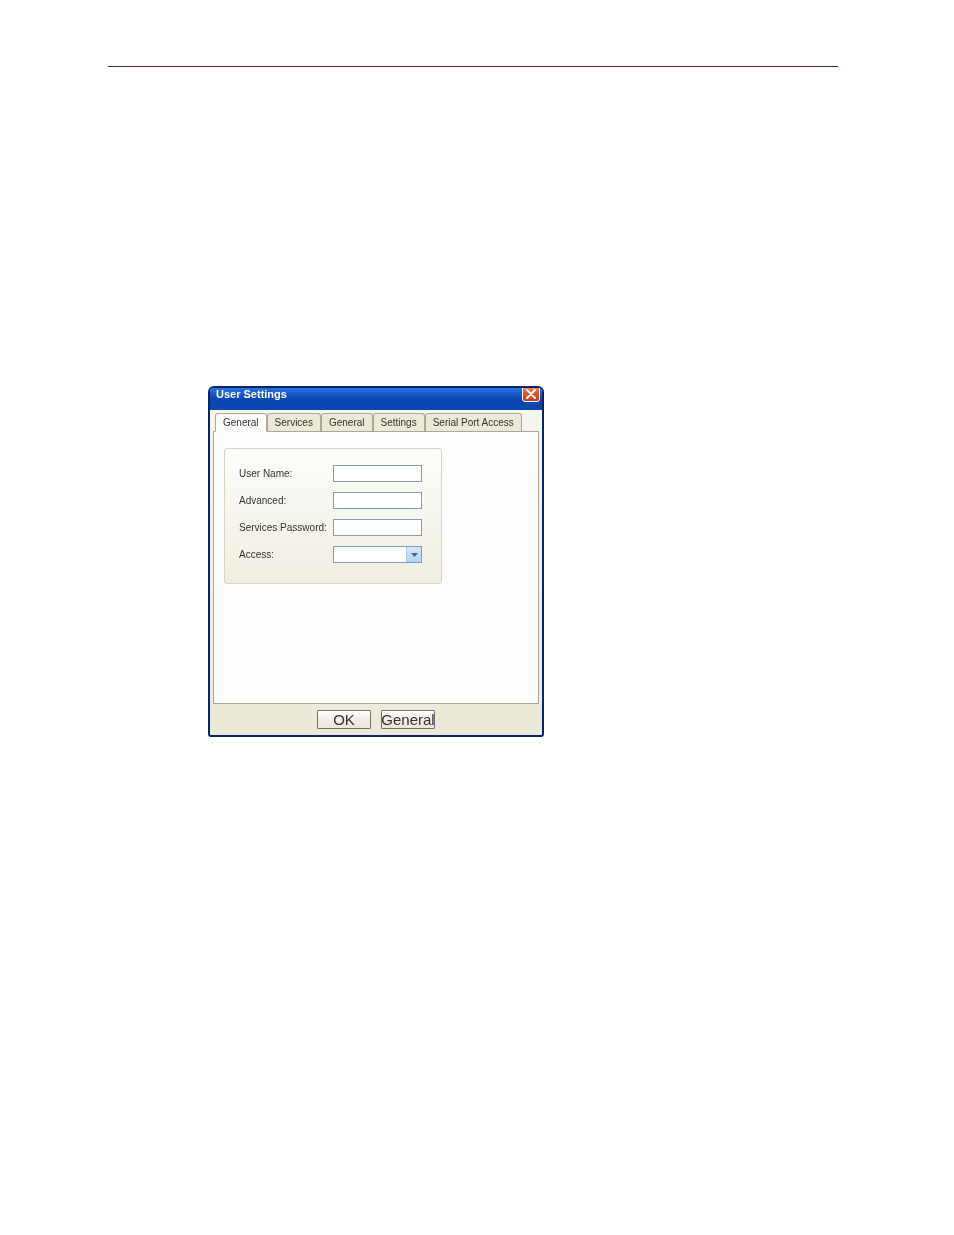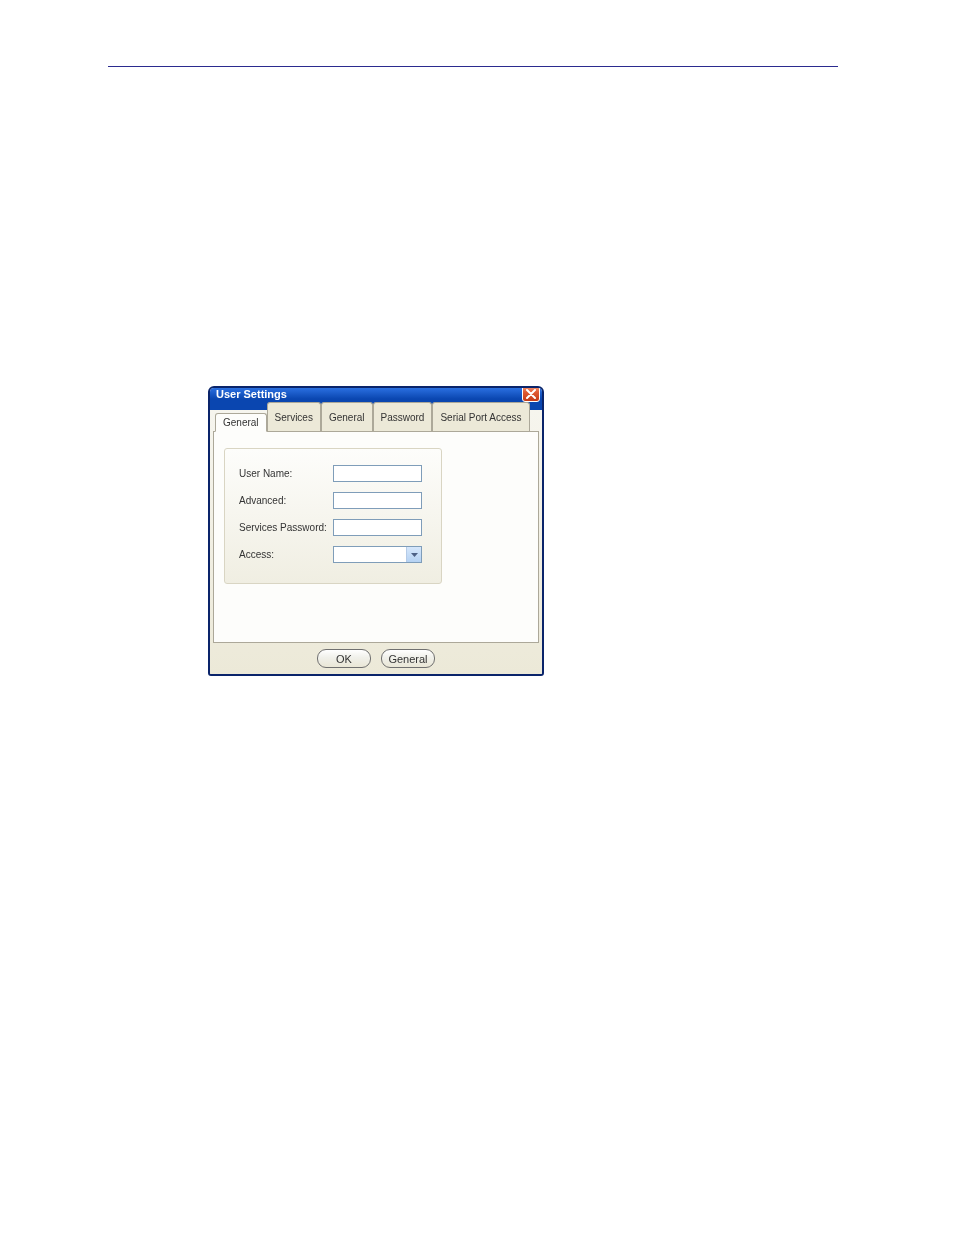--- a/index.html
+++ b/index.html
@@ -59,21 +59,21 @@
       background: linear-gradient(to bottom, #f6f5ee 0%, #ece9d8 100%);
     }
     .tabstrip {
       display: flex;
       align-items: flex-end;
       height: 18px;
       border-bottom: 1px solid #aca899;
       padding-left: 2px;
     }
     .tab {
-      height: 29px;
+      height: 18px;
       background: #ece9d8;
       border: 1px solid #aca899;
       border-bottom: none;
       border-radius: 3px 3px 0 0;
       padding: 0 7px;
       margin-right: 0;
       font-size: 10px;
       color: #333;
       display: flex;
       align-items: center;
@@ -85,21 +85,21 @@
       margin-bottom: -1px;
       background: #fdfdfb;
       z-index: 2;
       border-bottom: 1px solid #fdfdfb;
       text-align: center;
     }
     .tab-content {
       background: #fdfdfb;
       border: 1px solid #aca899;
       border-top: none;
-      height: 211px;
+      height: 272px;
       padding: 16px 10px;
       position: relative;
     }
     .form-group {
       border: 1px solid #d9d5c3;
       border-radius: 3px;
       padding: 16px 14px 20px 14px;
       width: 218px;
       background: linear-gradient(to bottom, #fdfdfb 0%, #f0eee2 100%);
     }
@@ -150,22 +150,22 @@
       display: flex;
       justify-content: center;
       gap: 10px;
       padding-top: 6px;
     }
     .win-btn {
       width: 54px;
       height: 19px;
       background: linear-gradient(to bottom, #ffffff 0%, #f0f0ea 45%, #eae7d6 100%);
       border: 1px solid #707070;
-      border-radius: 9px;
-      font-size: 11px;
+      border-radius: 1px;
+      font-size: 15px;
       color: #333;
       cursor: pointer;
       display: flex;
       align-items: center;
       justify-content: center;
     }
   </style>
 </head>
 <body>
 
@@ -185,21 +185,21 @@
       <div class="tab active">
           <span>General</span>
         </div>
       <div class="tab">
           <span>Services</span>
         </div>
       <div class="tab">
           <span>General</span>
         </div>
       <div class="tab">
-          <span>Password</span>
+          <span>Settings</span>
         </div>
       <div class="tab">
           <span>Serial Port Access</span>
         </div>
     </div>
     <div class="tab-content">
       <div class="form-group">
         <div class="form-row">
           <div class="form-label">User Name:</div>
           <input class="text-input" type="text" value="" style="">

